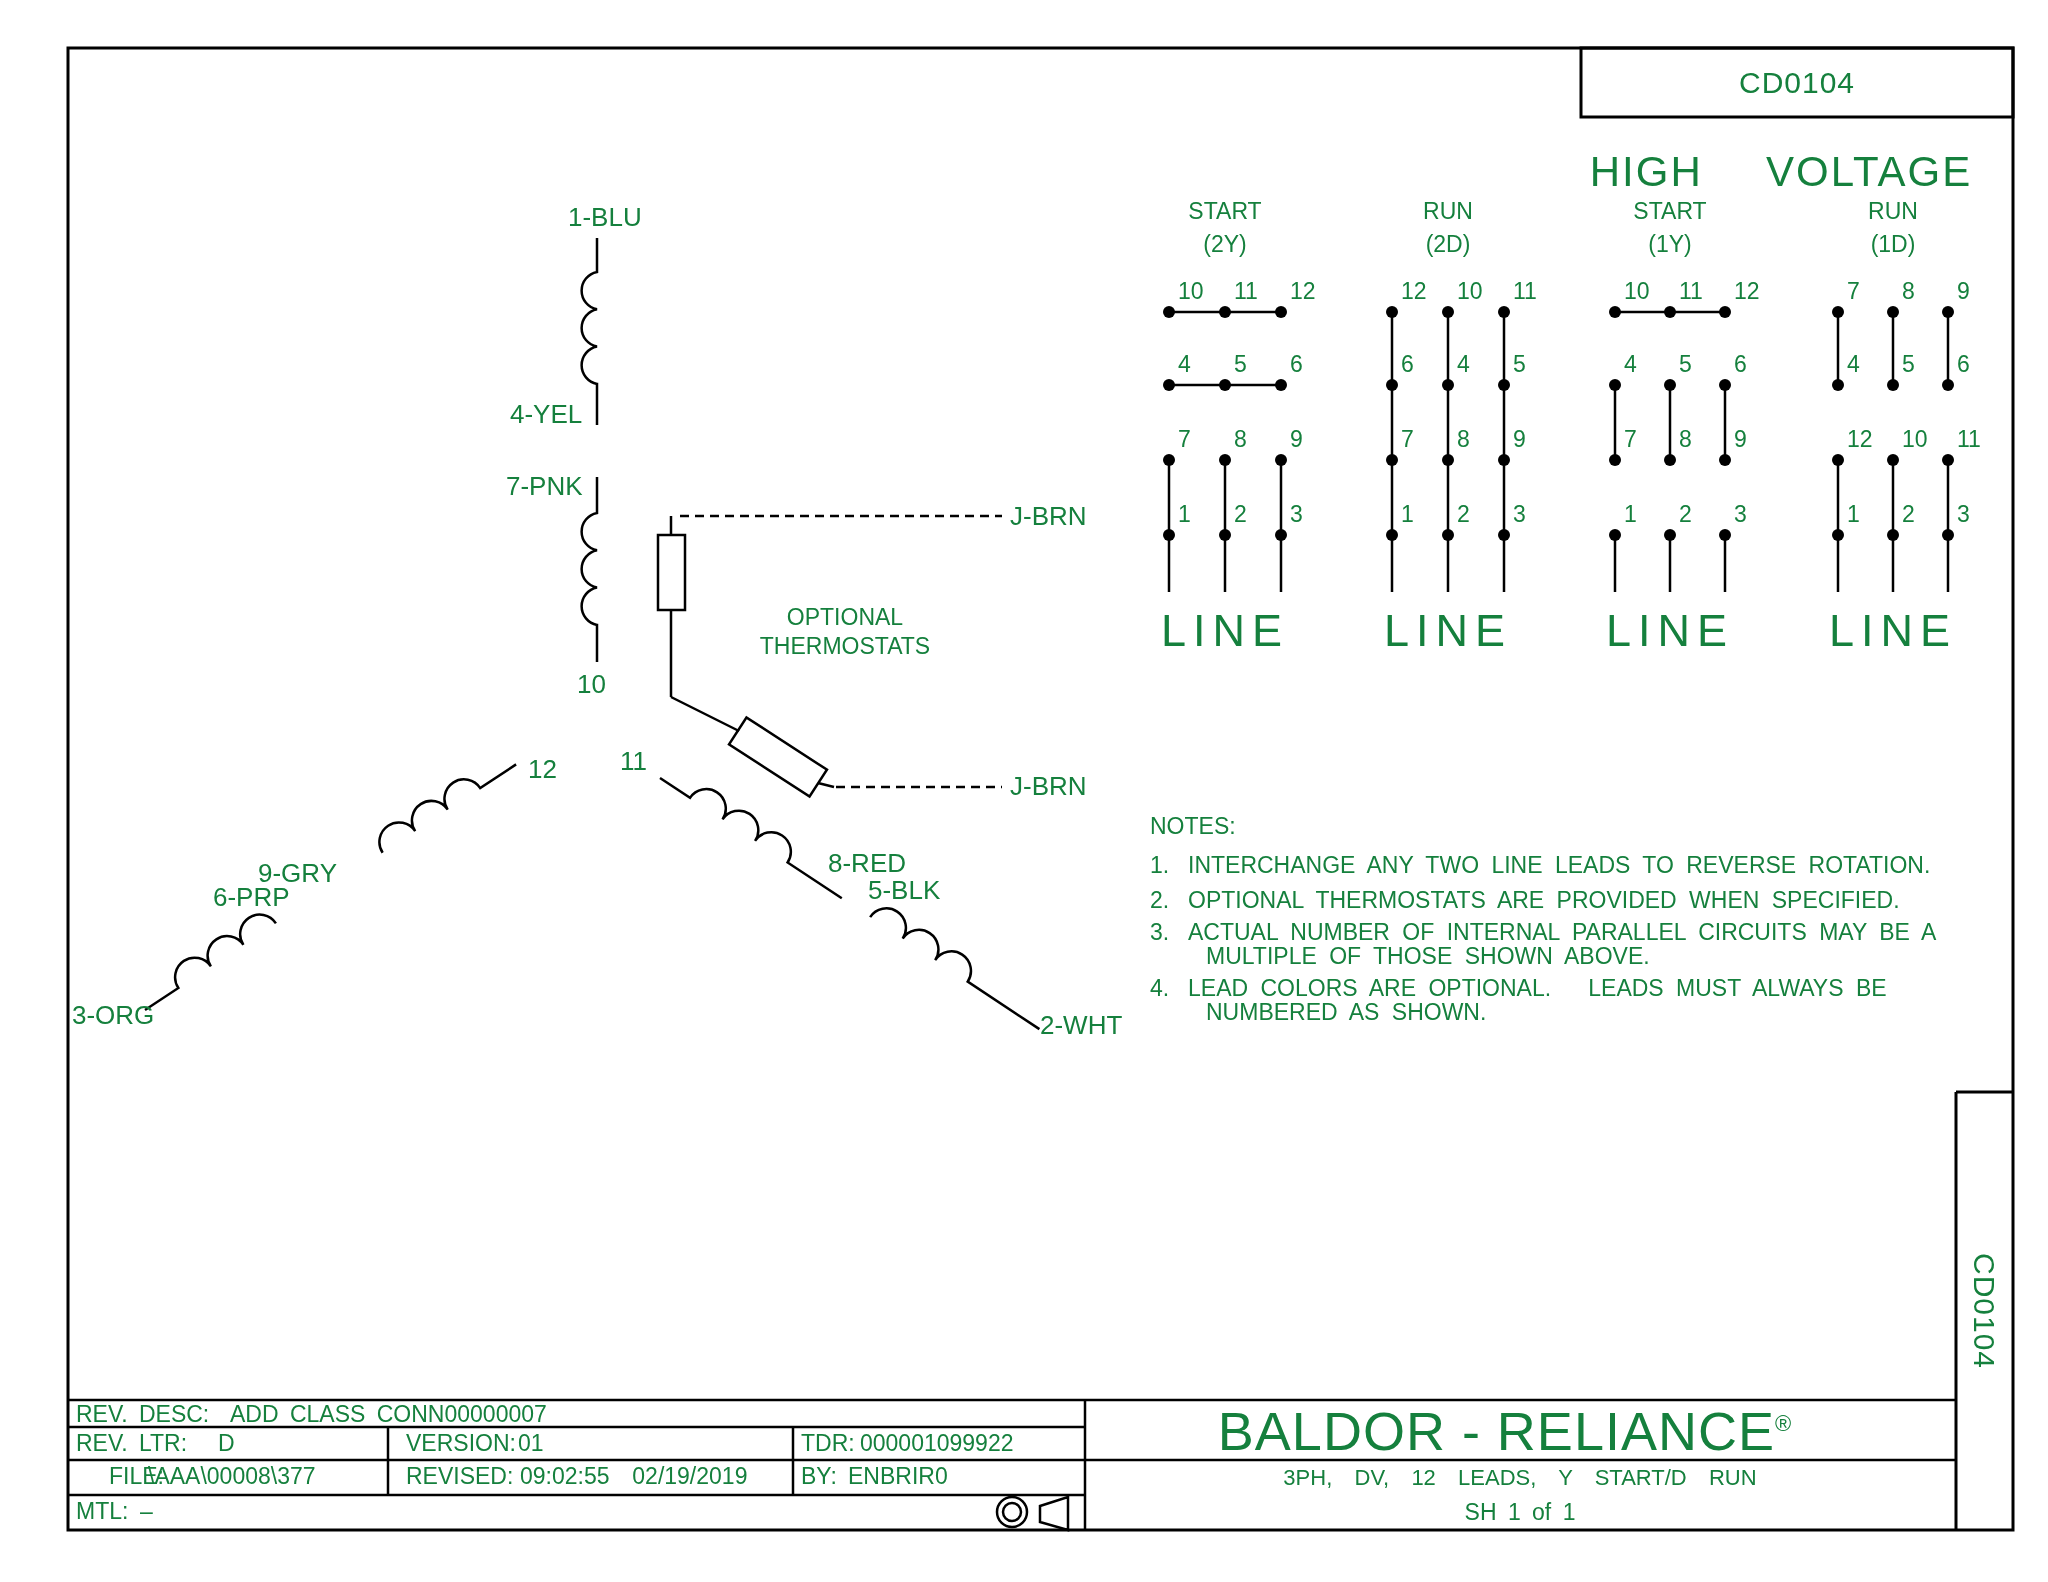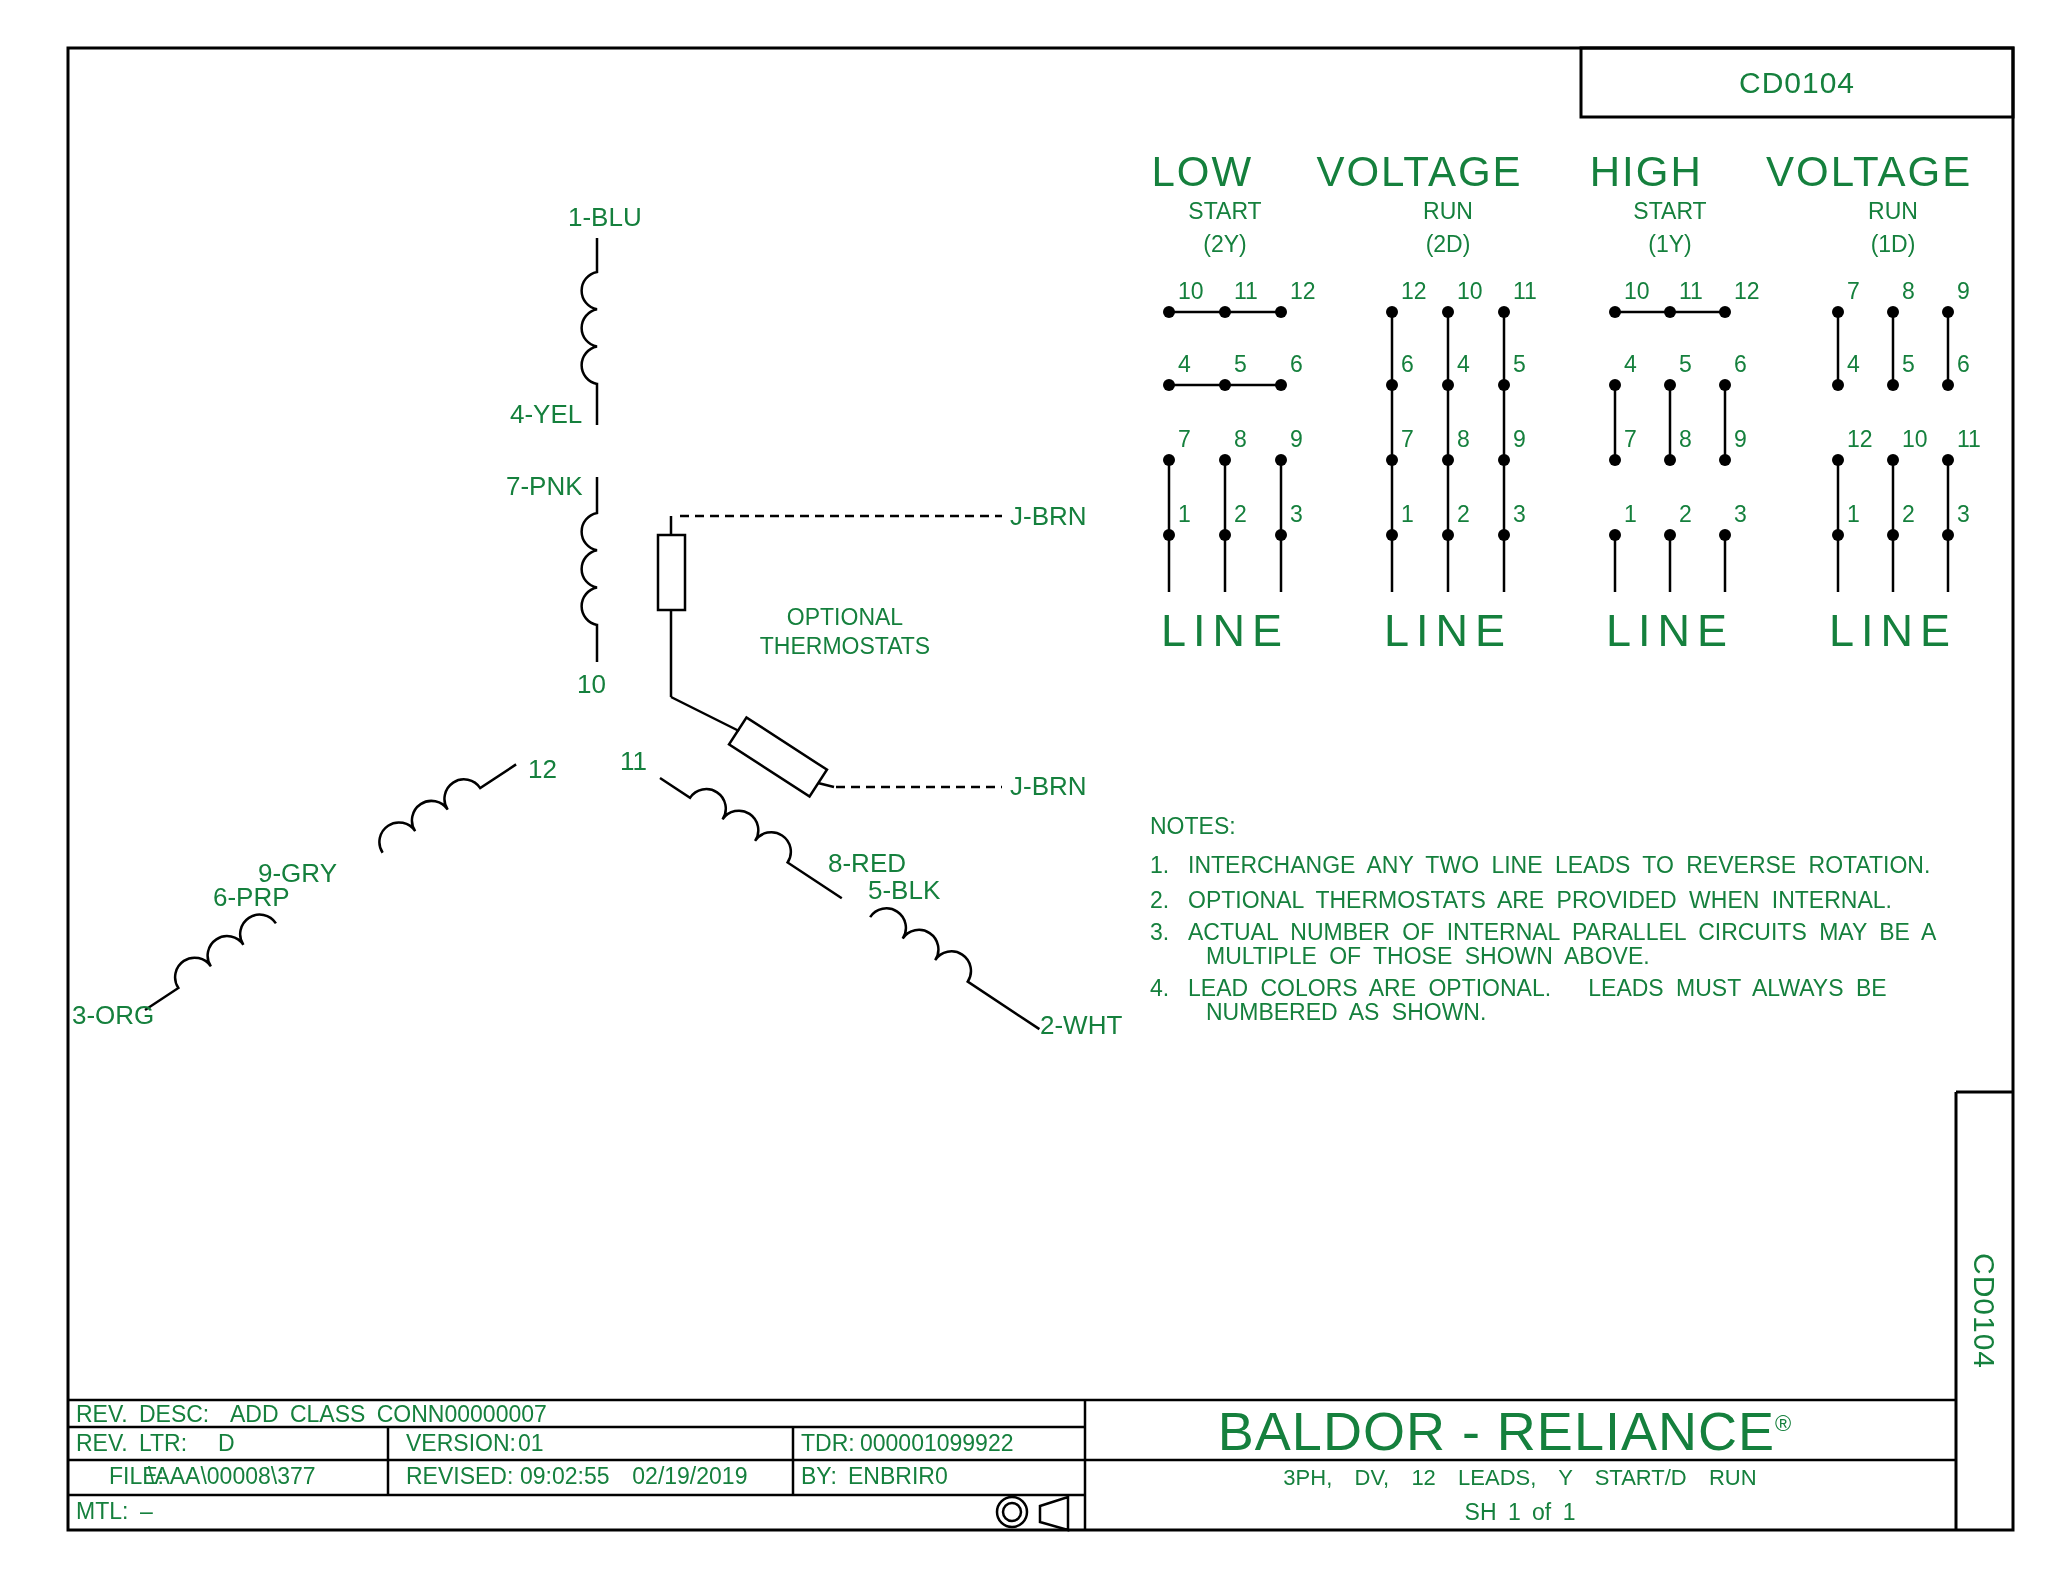--- a/index.html
+++ b/index.html
@@ -162,21 +162,20 @@
         <circle cx="1948" cy="460" r="6"></circle>
     <circle cx="1838" cy="535" r="6"></circle>
         <circle cx="1893" cy="535" r="6"></circle>
         <circle cx="1948" cy="535" r="6"></circle>
   </g>
 </svg>
 
 <span class="t c cdnum" style="left:1797px;top:67px;">CD0104</span>
 <span class="t cdnum cdside" style="left:1984px;top:1311px;">CD0104</span>
 
-<span class="t c vtitle" style="left:1337px;top:150px;">LOW  VOLTAGE</span>
 <span class="t c vtitle" style="left:1781px;top:150px;">HIGH  VOLTAGE</span>
 
 <span class="t c hdr" style="left:1225px;top:199px;">START</span>
 <span class="t c hdr" style="left:1225px;top:232px;">(2Y)</span>
 <span class="t c hdr" style="left:1448px;top:199px;">RUN</span>
 <span class="t c hdr" style="left:1448px;top:232px;">(2D)</span>
 <span class="t c hdr" style="left:1670px;top:199px;">START</span>
 <span class="t c hdr" style="left:1670px;top:232px;">(1Y)</span>
 <span class="t c hdr" style="left:1893px;top:199px;">RUN</span>
 <span class="t c hdr" style="left:1893px;top:232px;">(1D)</span>
@@ -253,21 +252,21 @@
 <span class="t lead" style="left:1010px;top:503px;">J-BRN</span>
 <span class="t lead" style="left:1010px;top:773px;">J-BRN</span>
 
 <span class="t c note" style="left:845px;top:605px;">OPTIONAL</span>
 <span class="t c note" style="left:845px;top:634px;">THERMOSTATS</span>
 
 <span class="t note" style="left:1150px;top:814px;">NOTES:</span>
 <span class="t note" style="left:1150px;top:853px;">1.</span>
 <span class="t note" style="left:1188px;top:853px;">INTERCHANGE ANY TWO LINE LEADS TO REVERSE ROTATION.</span>
 <span class="t note" style="left:1150px;top:888px;">2.</span>
-<span class="t note" style="left:1188px;top:888px;">OPTIONAL THERMOSTATS ARE PROVIDED WHEN INTERNAL.</span>
+<span class="t note" style="left:1188px;top:888px;">OPTIONAL THERMOSTATS ARE PROVIDED WHEN SPECIFIED.</span>
 <span class="t note" style="left:1150px;top:920px;">3.</span>
 <span class="t note" style="left:1188px;top:920px;">ACTUAL NUMBER OF INTERNAL PARALLEL CIRCUITS MAY BE A</span>
 <span class="t note" style="left:1206px;top:944px;">MULTIPLE OF THOSE SHOWN ABOVE.</span>
 <span class="t note" style="left:1150px;top:976px;">4.</span>
 <span class="t note" style="left:1188px;top:976px;">LEAD COLORS ARE OPTIONAL.   LEADS MUST ALWAYS BE</span>
 <span class="t note" style="left:1206px;top:1000px;">NUMBERED AS SHOWN.</span>
 
 <span class="t tb" style="left:76px;top:1402px;">REV. DESC:</span>
 <span class="t tb" style="left:230px;top:1402px;">ADD CLASS CONN00000007</span>
 <span class="t tb" style="left:76px;top:1431px;">REV. LTR:</span>

